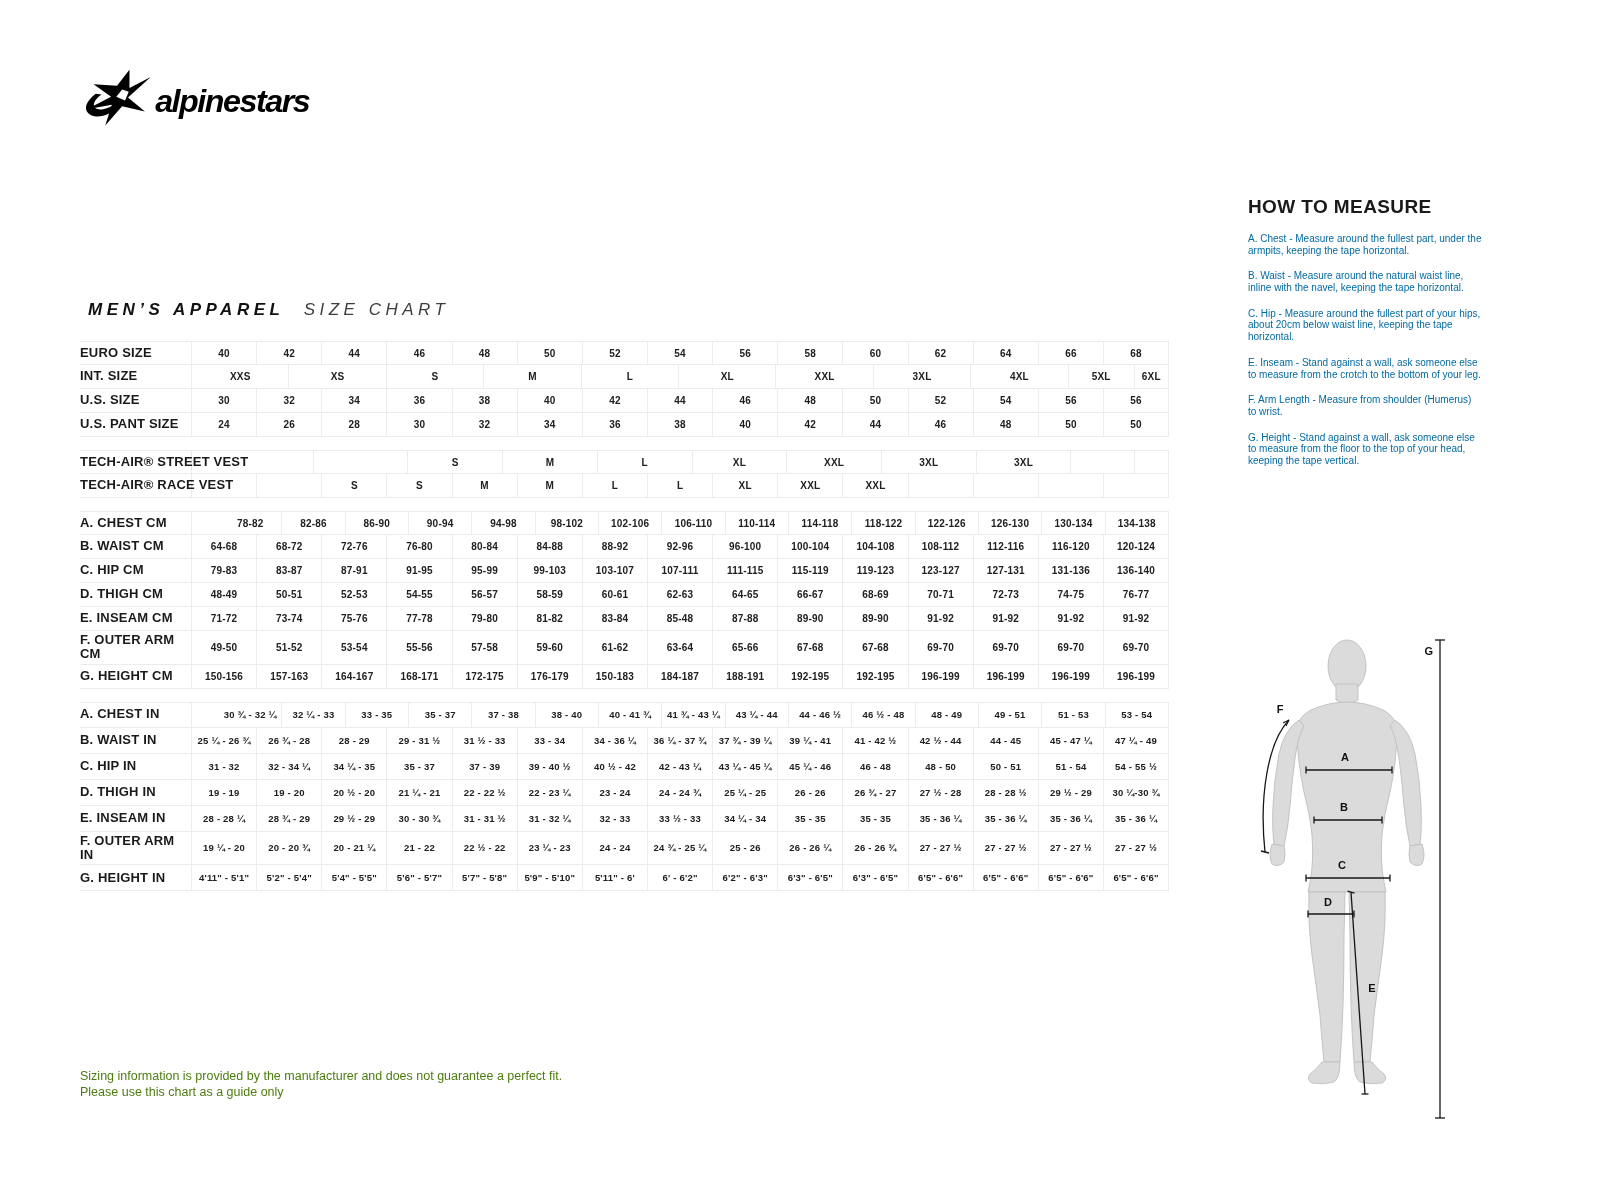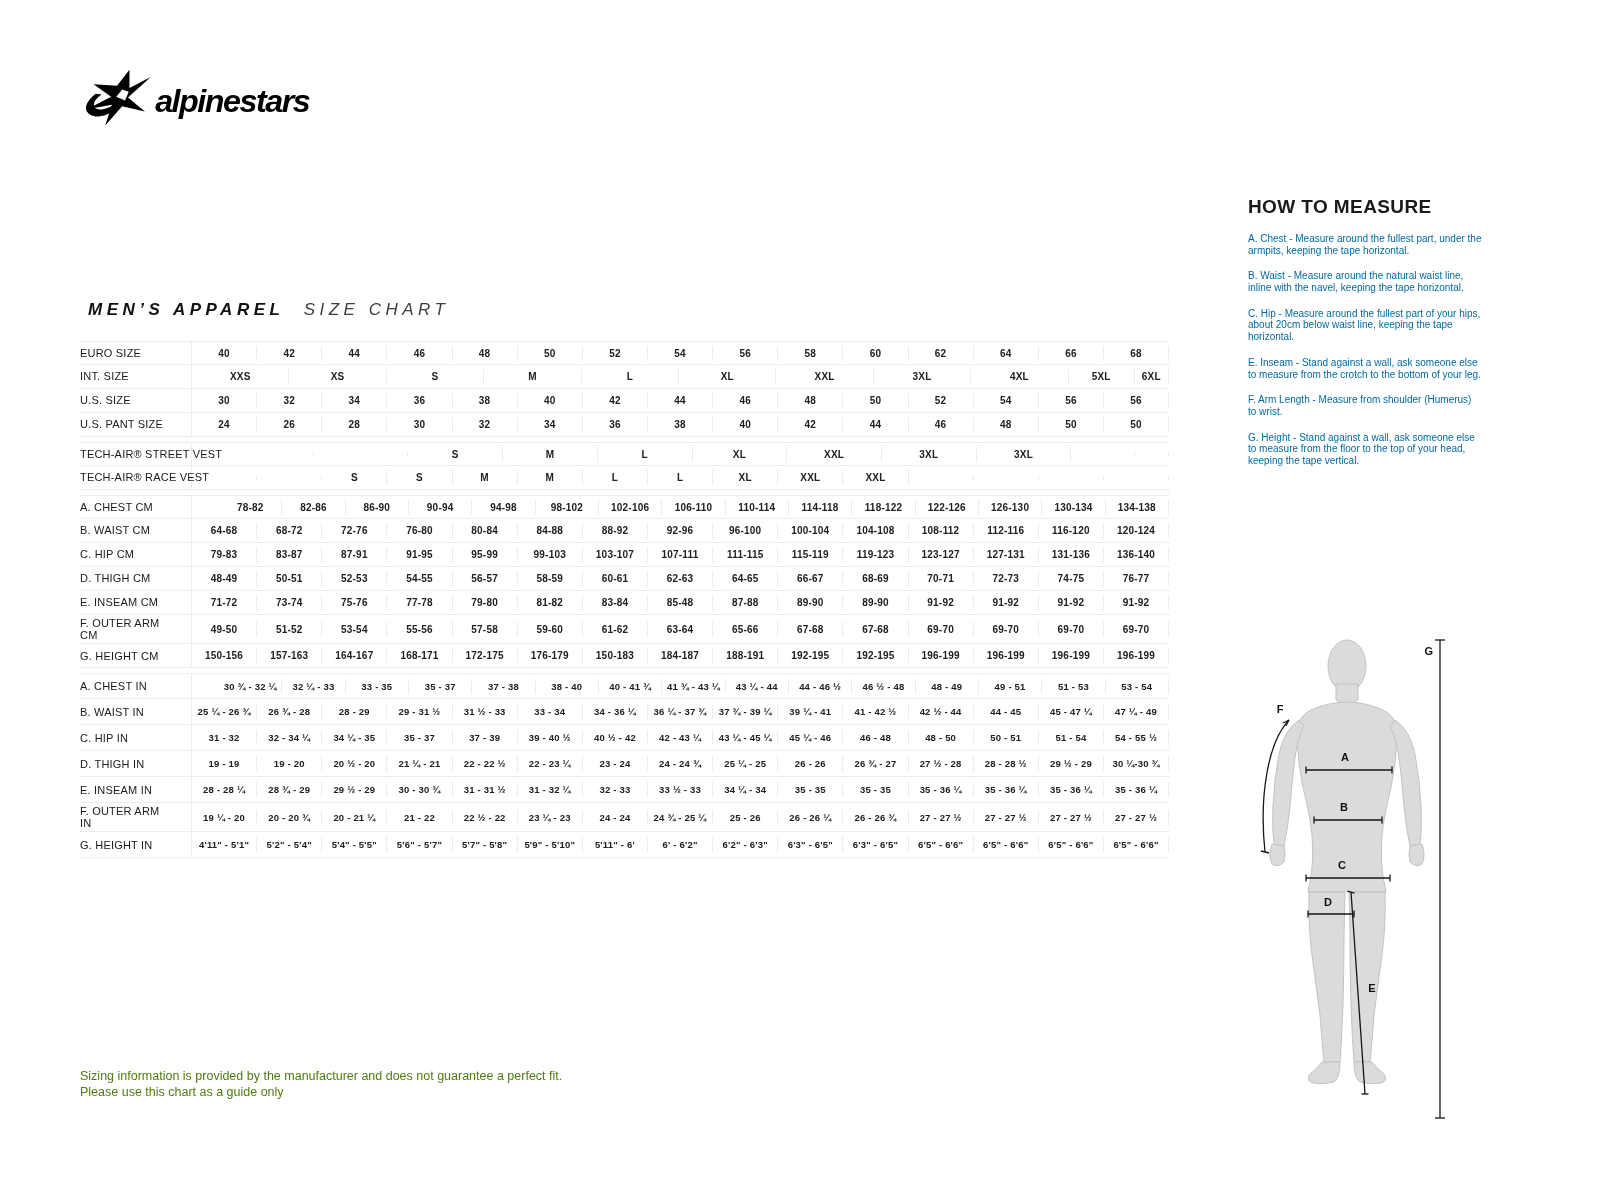--- a/index.html
+++ b/index.html
@@ -15,28 +15,28 @@
   
   .logo{position:absolute;left:84px;top:66px;width:264px;height:66px;}
   
   .title{position:absolute;left:88px;top:300px;font-style:italic;font-size:17px;letter-spacing:4.5px;white-space:nowrap;}
   .title .t1{font-weight:bold;color:#111;}
   .title .t2{font-weight:normal;color:#3d3d3d;margin-left:10px;}
   
   .size-table{position:absolute;left:80px;top:341px;width:1089px;}
   .trow{display:flex;align-items:stretch;min-height:24px;border-bottom:1px solid var(--bc);}
   .trow.group-start{border-top:1px solid var(--bc);}
-  .trow.group-start:not(:first-child){margin-top:5px;gap:27px;}
+  .trow.group-start:not(:first-child){margin-top:13px;gap:27px;}
   .rlabel{
     flex:0 0 112px;width:112px;display:flex;align-items:center;
-    font-weight:normal;font-size:11px;line-height:1.1;letter-spacing:0.2px;
+    font-weight:bold;font-size:13px;line-height:1.1;letter-spacing:0.2px;
     border-right:1px solid var(--bc);padding:2px 4px 2px 0;white-space:pre-line;
   }
   .trow.nowrap .rlabel{white-space:nowrap;overflow:visible;z-index:2;}
-  .cells{flex:1 1 auto;display:flex;align-items:center;}
+  .cells{flex:1 1 auto;display:flex;}
   .cell{
     flex:1 1 0;display:flex;align-items:center;justify-content:center;
     font-size:10px;font-weight:bold;letter-spacing:0.2px;white-space:nowrap;
     border-right:1px solid var(--bc);padding:2px 1px;text-align:center;color:#202020;
   }
   .trow.g-in .cell{font-size:9.5px;}
   .trow.g-in{min-height:26px;}
   
   .measure{position:absolute;left:1248px;top:196px;width:234px;}
   .measure h2{font-size:19px;font-weight:bold;letter-spacing:0.4px;margin-bottom:15px;}

